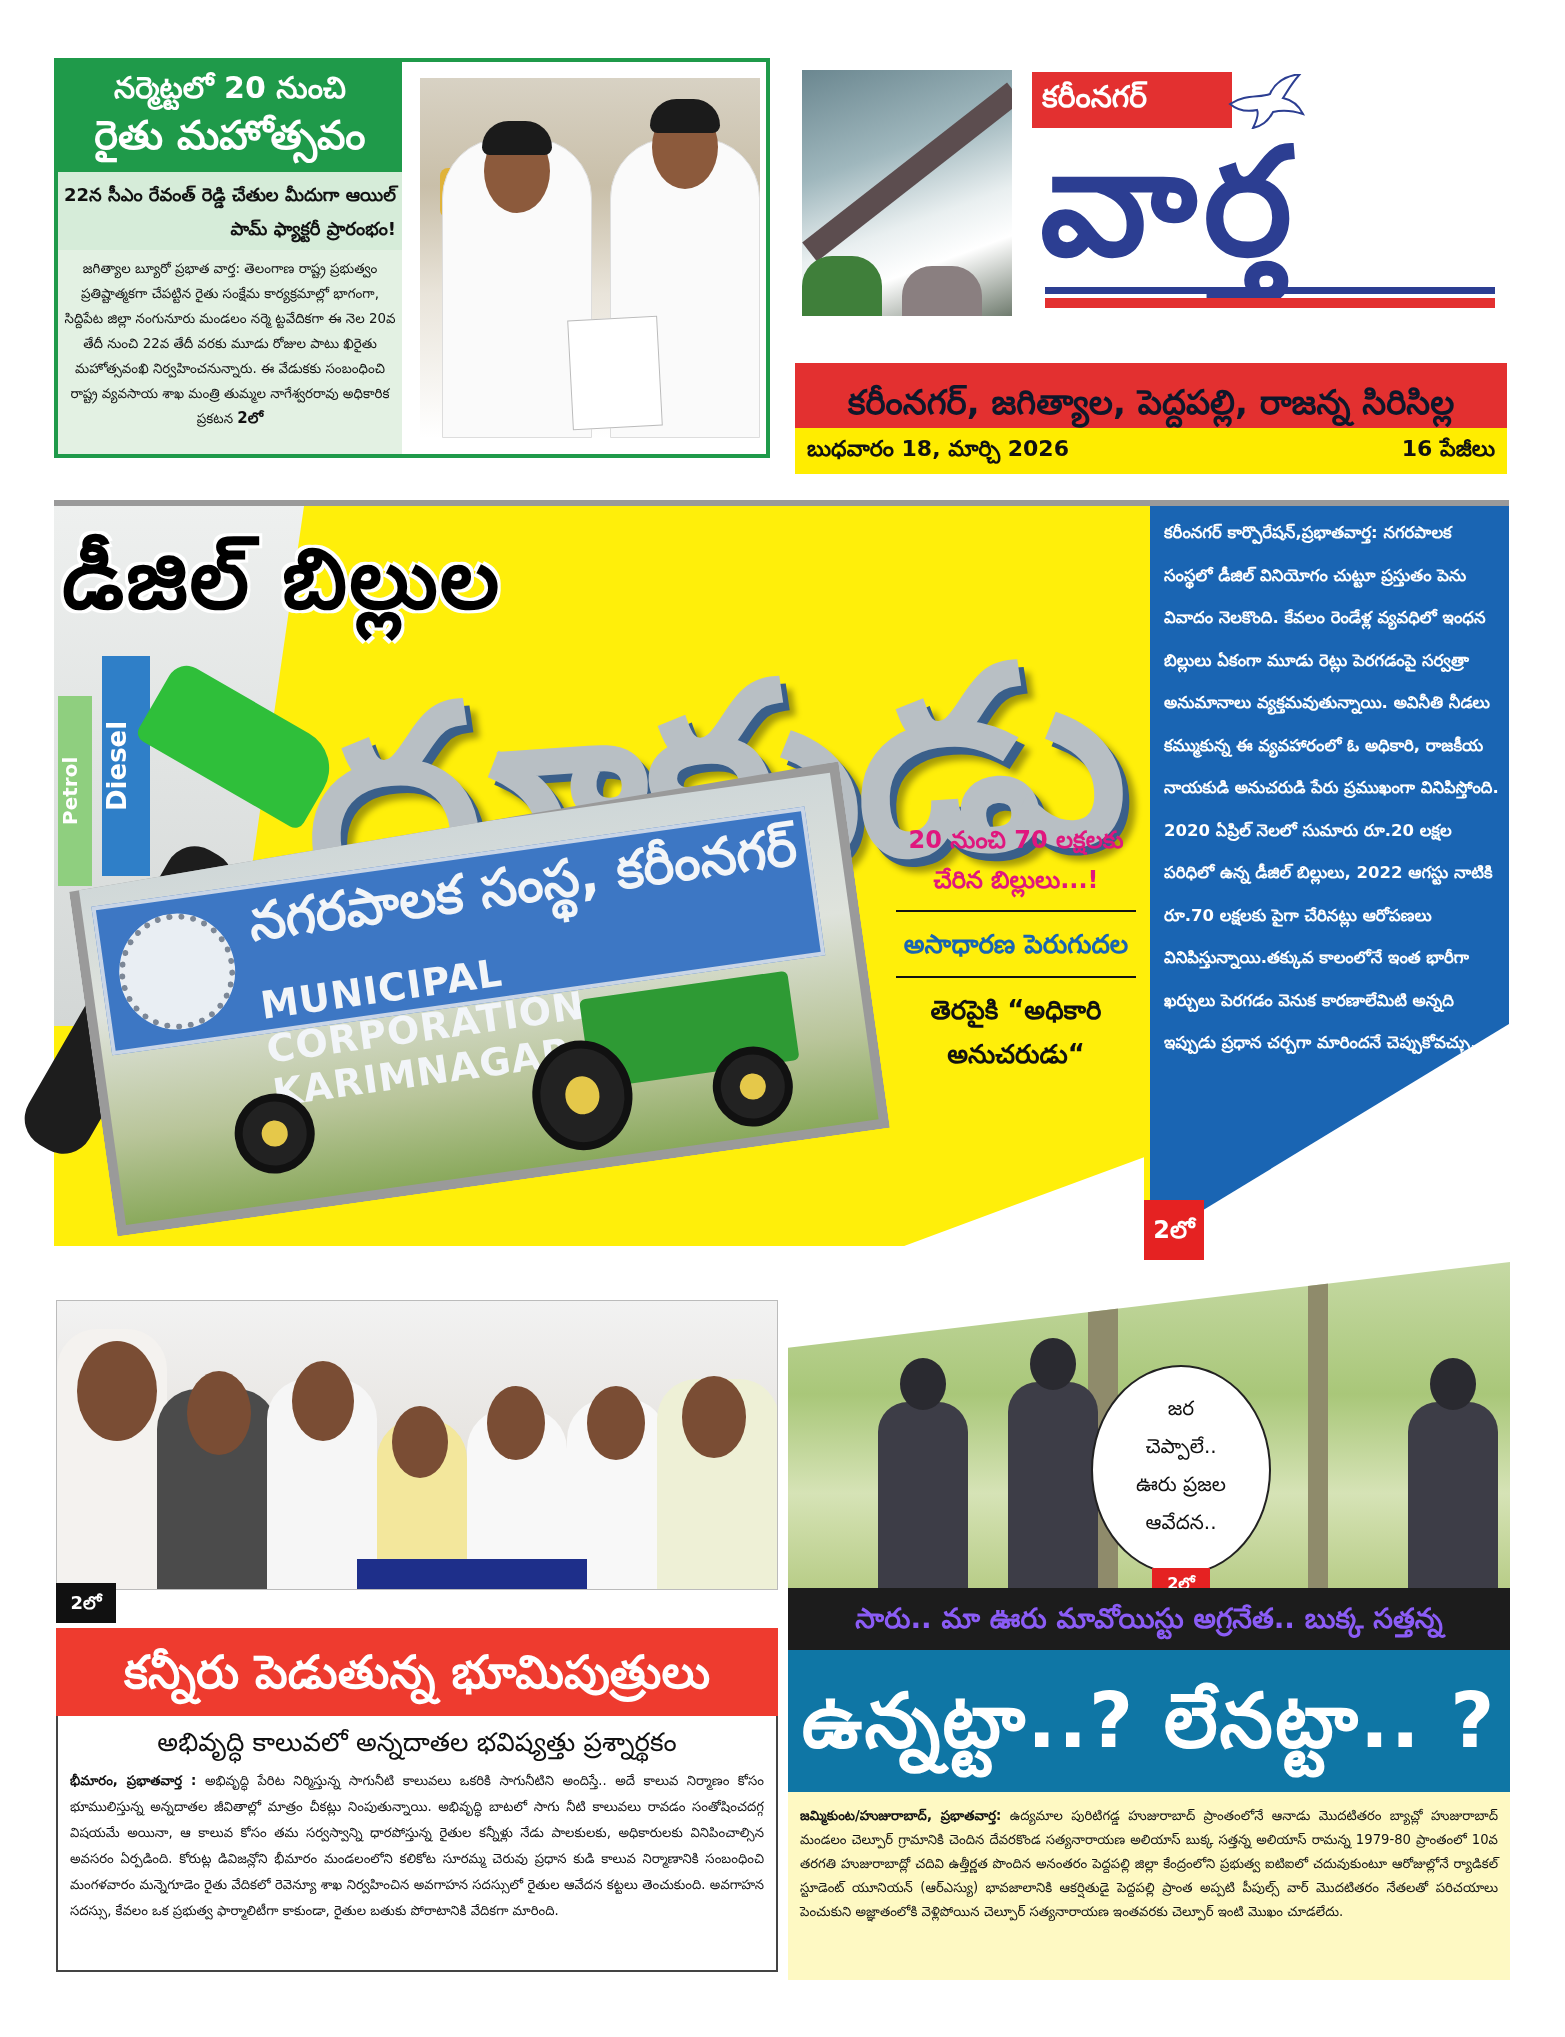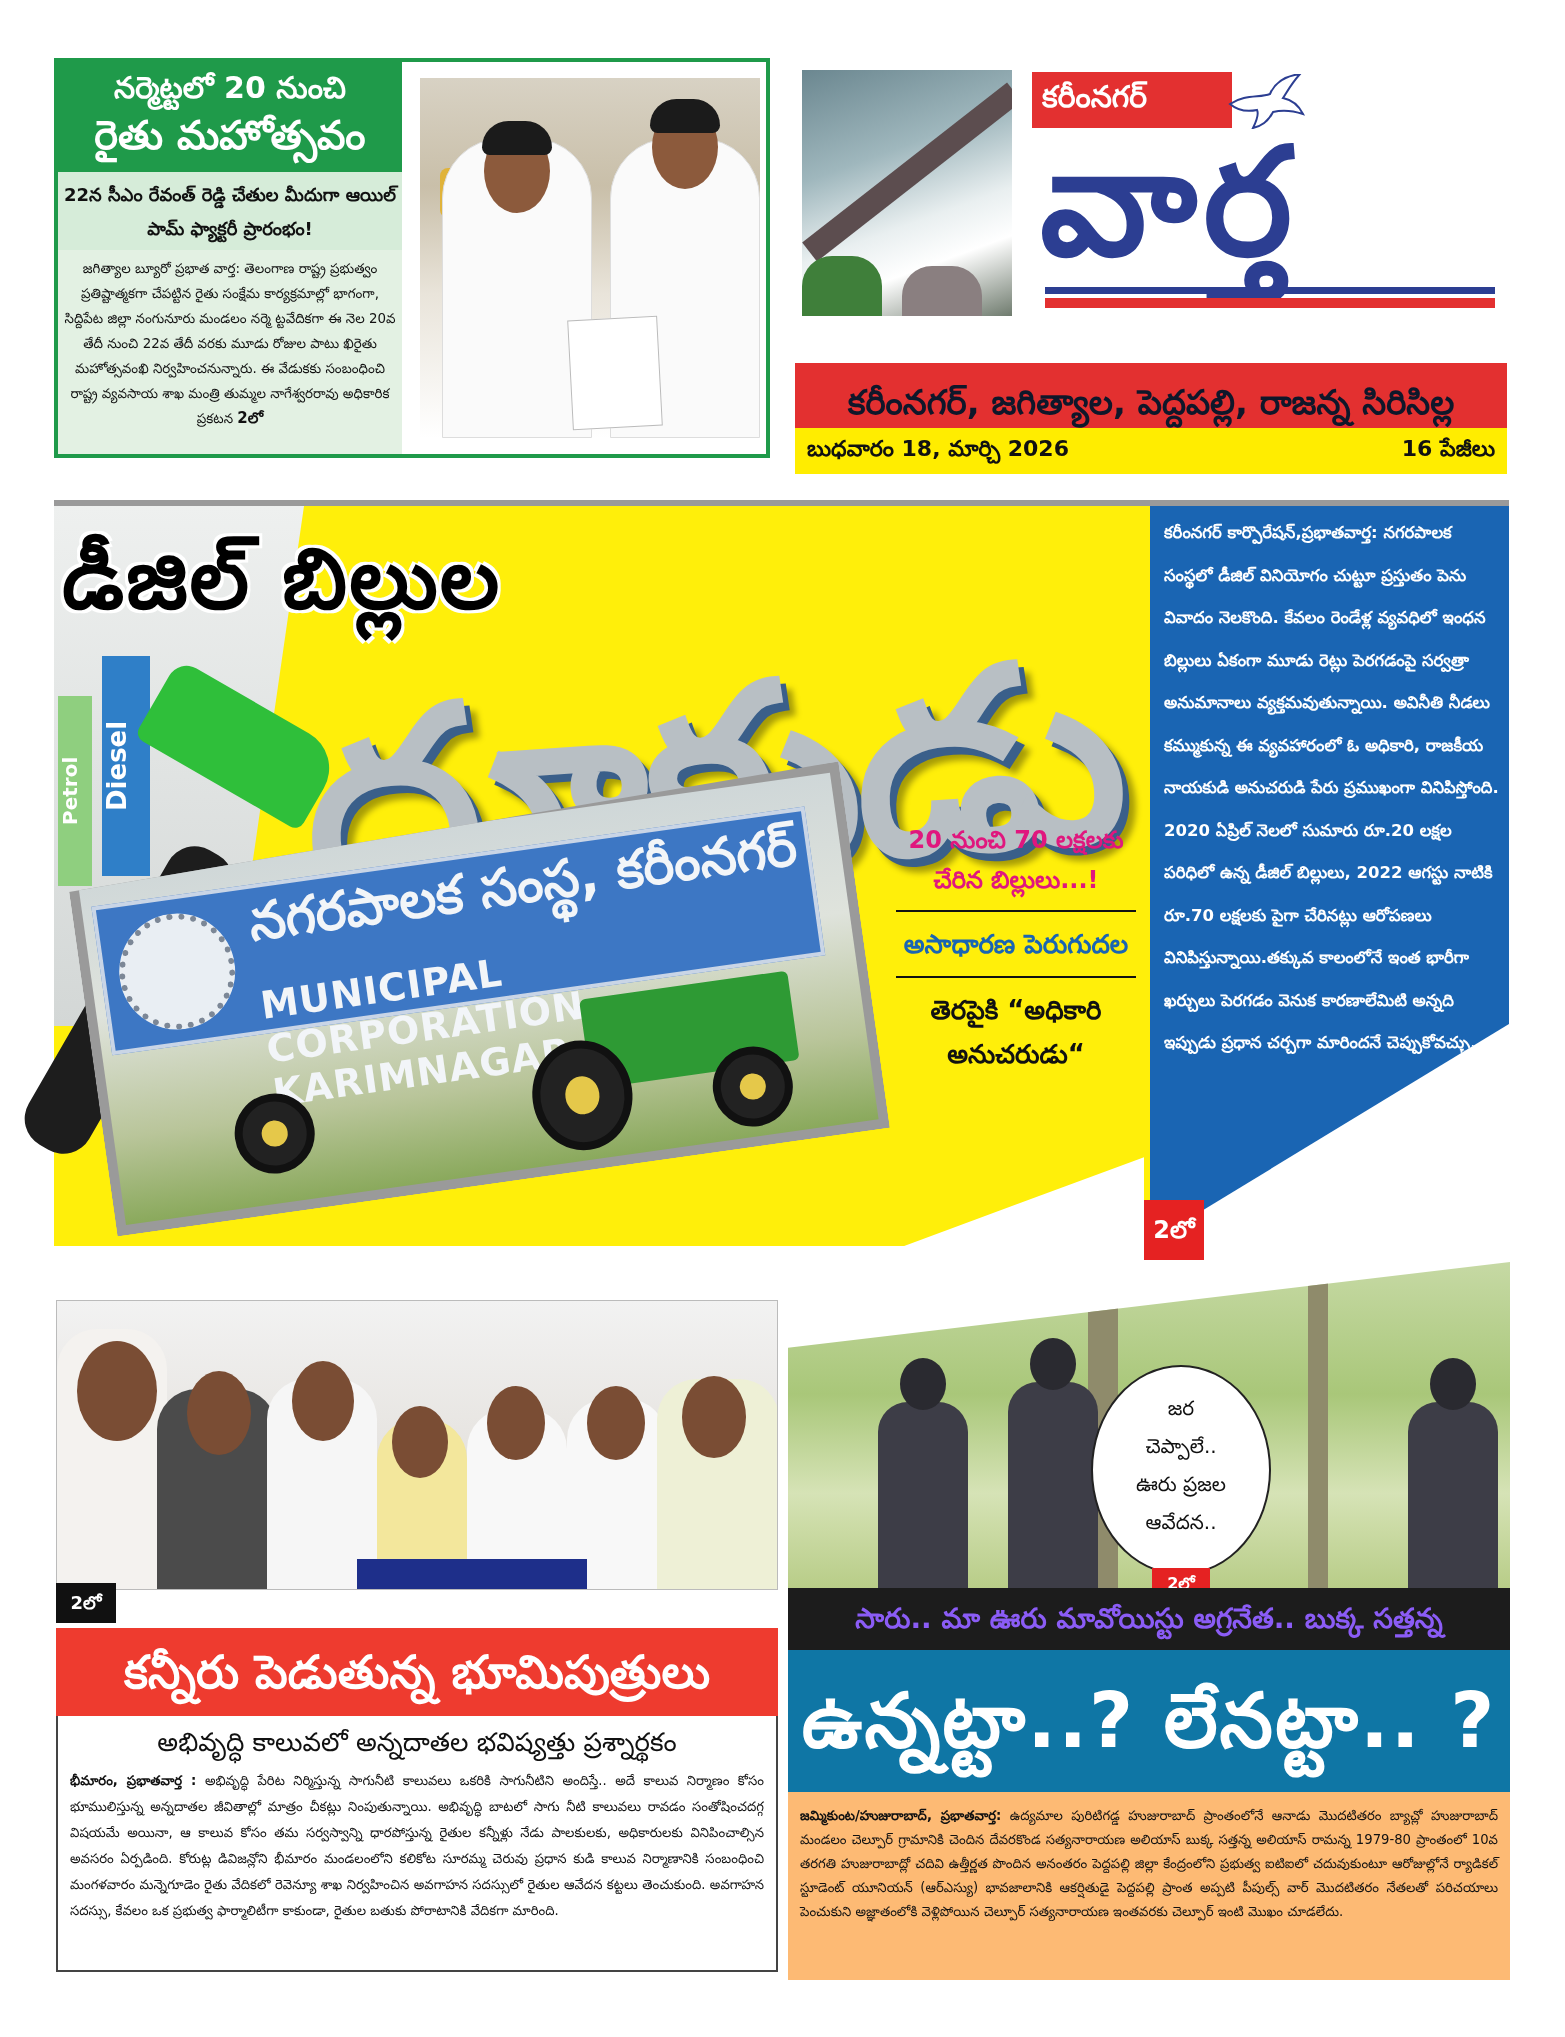--- a/index.html
+++ b/index.html
@@ -5,21 +5,21 @@
   * { box-sizing: border-box; margin: 0; padding: 0; }
   html, body { width: 1565px; height: 2037px; background: #ffffff; overflow: hidden; }
   body { font-family: "DejaVu Sans", sans-serif; color: #111; position: relative; }
 
   
   .top-left-box { position: absolute; left: 54px; top: 58px; width: 716px; height: 400px; border: 4px solid #1f9a4a; background: #fff; }
   .tl-text { position: absolute; left: 0; top: 0; width: 344px; height: 392px; }
   .tl-headline { background: #1f9a4a; color: #fff; text-align: center; padding: 6px 4px 8px; height: 110px; }
   .tl-headline .l1 { font-size: 30px; font-weight: bold; line-height: 40px; }
   .tl-headline .l2 { font-size: 40px; font-weight: bold; line-height: 54px; }
-  .tl-sub { background: #d6ecd9; text-align: center; font-weight: bold; font-size: 18px; line-height: 34px; padding: 6px 6px; height: 78px; }
+  .tl-sub { background: #d6ecd9; text-align: right; font-weight: bold; font-size: 18px; line-height: 34px; padding: 6px 6px; height: 78px; }
   .tl-body { background: #e3f1e3; text-align: center; font-size: 13.4px; line-height: 25px; padding: 6px 6px; height: 204px; }
   .tl-body .more { font-weight: bold; font-size: 15px; }
   .tl-photo { position: absolute; left: 362px; top: 16px; width: 340px; height: 360px; background: linear-gradient(180deg,#d8d2c4 0%,#c9bfa9 30%,#e9e4da 60%,#ffffff 100%); overflow: hidden; }
   .tl-photo .bg-auto { position: absolute; left: 20px; top: 90px; width: 90px; height: 50px; background: #e0b33a; border-radius: 8px; }
   .tl-photo .bg-car { position: absolute; left: 220px; top: 80px; width: 90px; height: 50px; background: #ececec; border-radius: 8px; }
   .person { position: absolute; bottom: 0; border-radius: 60px 60px 0 0; background: #fafafa; border: 1px solid #ddd; }
   .person .head { position: absolute; left: 50%; transform: translateX(-50%); width: 66px; height: 84px; border-radius: 50%; background: #8c5a3c; }
   .person .hair { position: absolute; left: 50%; transform: translateX(-50%); width: 70px; height: 34px; border-radius: 35px 35px 10px 10px; background: #1b1b1b; }
   .tl-doc { position: absolute; left: 150px; top: 240px; width: 90px; height: 110px; background: #fff; border: 1px solid #bbb; transform: rotate(-3deg); }
 
@@ -81,21 +81,21 @@
 
   
   .br-photo { position: absolute; left: 788px; top: 1262px; width: 722px; height: 330px; background: linear-gradient(180deg,#c6d9a4 0%,#a9c779 40%,#d6e3b6 70%,#b7cc86 100%); overflow: hidden; clip-path: polygon(0 26%,100% 0,100% 100%,0 100%); }
   .br-photo .trunk { position: absolute; top: 0; width: 30px; height: 330px; background: #8f8b6b; }
   .guerrilla { position: absolute; bottom: 0; width: 90px; background: #3d3d47; border-radius: 30px 30px 0 0; }
   .guerrilla .g-head { position: absolute; top: -44px; left: 22px; width: 46px; height: 52px; border-radius: 50%; background: #2a2a30; }
   .bubble { position: absolute; left: 1091px; top: 1365px; width: 180px; height: 210px; border-radius: 50%; background: #fff; border: 2px solid #222; text-align: center; font-size: 20px; line-height: 38px; padding-top: 22px; }
   .br-more-bubble { position: absolute; left: 1152px; top: 1568px; width: 58px; height: 32px; background: #e52222; color: #fff; font-weight: bold; font-size: 16px; line-height: 32px; text-align: center; }
   .br-kicker { position: absolute; left: 788px; top: 1588px; width: 722px; height: 62px; background: #1c1c1c; color: #8b5cf6; font-size: 28px; font-weight: bold; line-height: 62px; text-align: center; white-space: nowrap; }
   .br-headline { position: absolute; left: 788px; top: 1650px; width: 722px; height: 142px; background: #0f76a5; color: #fff; font-size: 76px; font-weight: bold; line-height: 142px; text-align: center; white-space: nowrap; letter-spacing: 2px; }
-  .br-body { position: absolute; left: 788px; top: 1792px; width: 722px; height: 188px; background: #fdba74; }
+  .br-body { position: absolute; left: 788px; top: 1792px; width: 722px; height: 188px; background: #fef9c3; }
   .br-body p { font-size: 13.2px; line-height: 24px; padding: 12px 12px; text-align: justify; }
   .br-body p b { font-weight: bold; }
 </style>
 </head>
 <body>
 
 <div class="top-left-box">
   <div class="tl-text">
     <div class="tl-headline">
       <div class="l1">నర్మెట్టలో 20 నుంచి</div>

